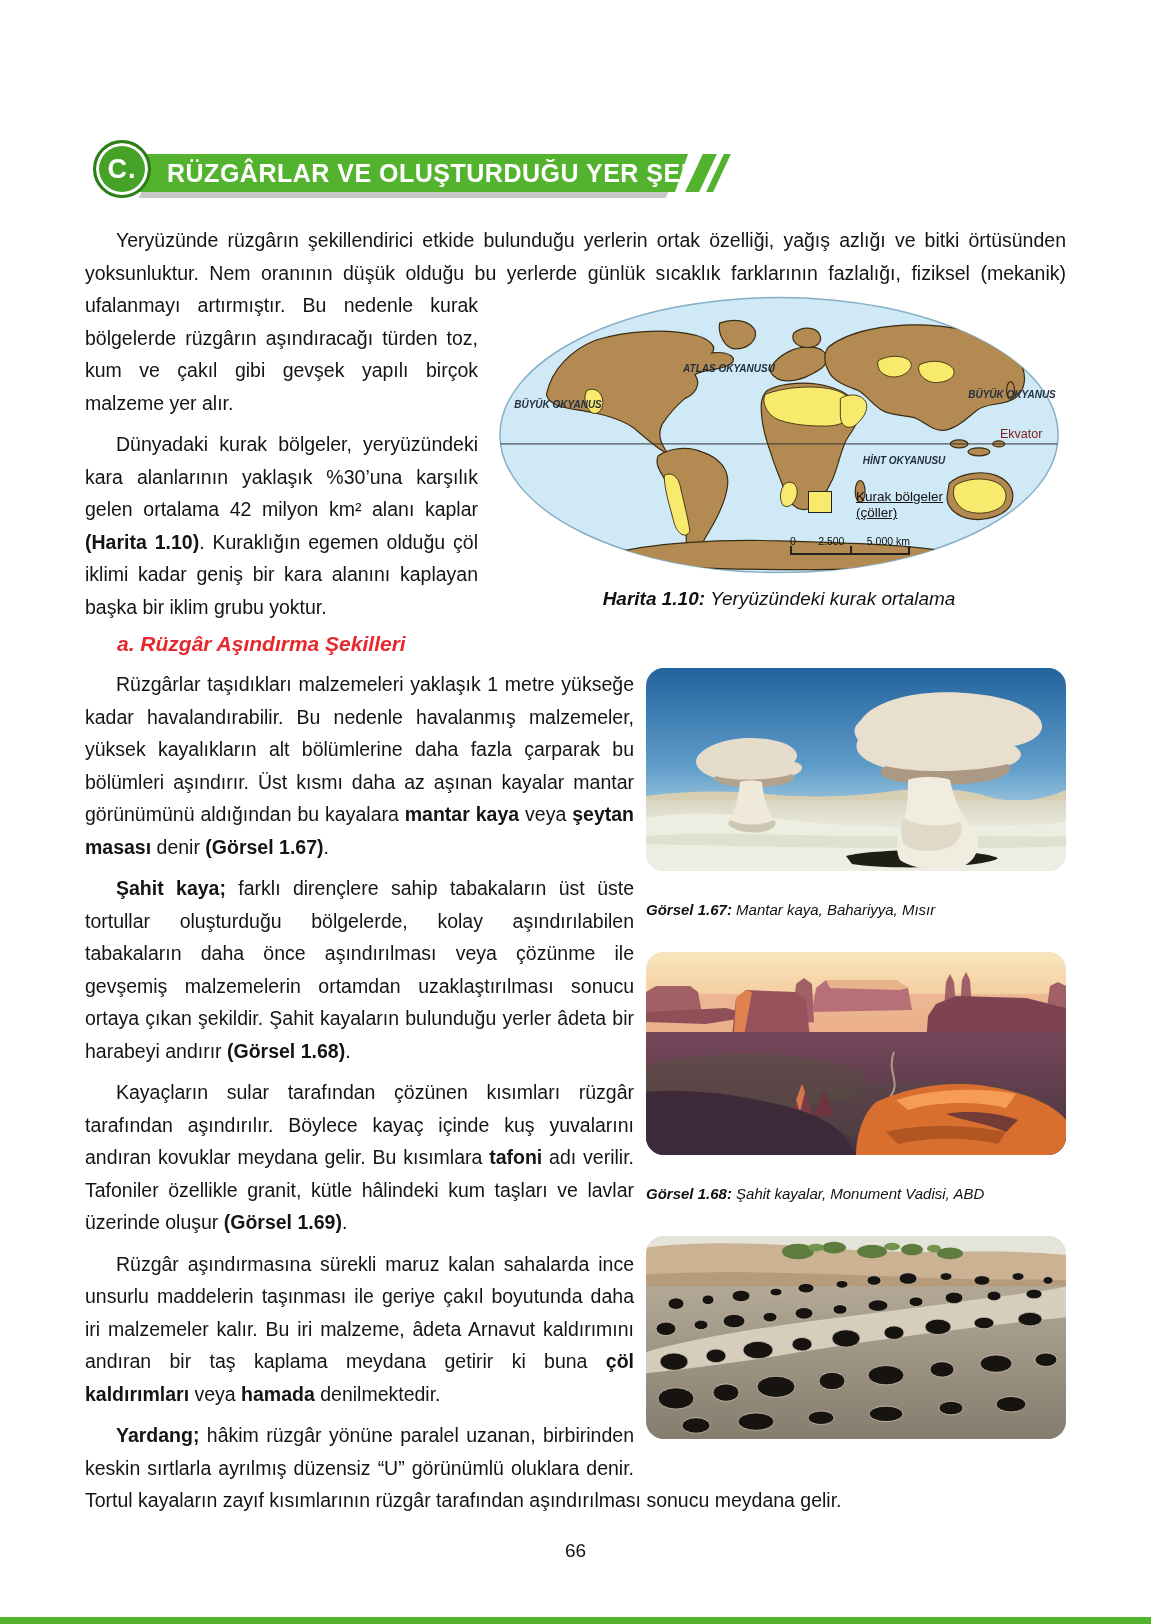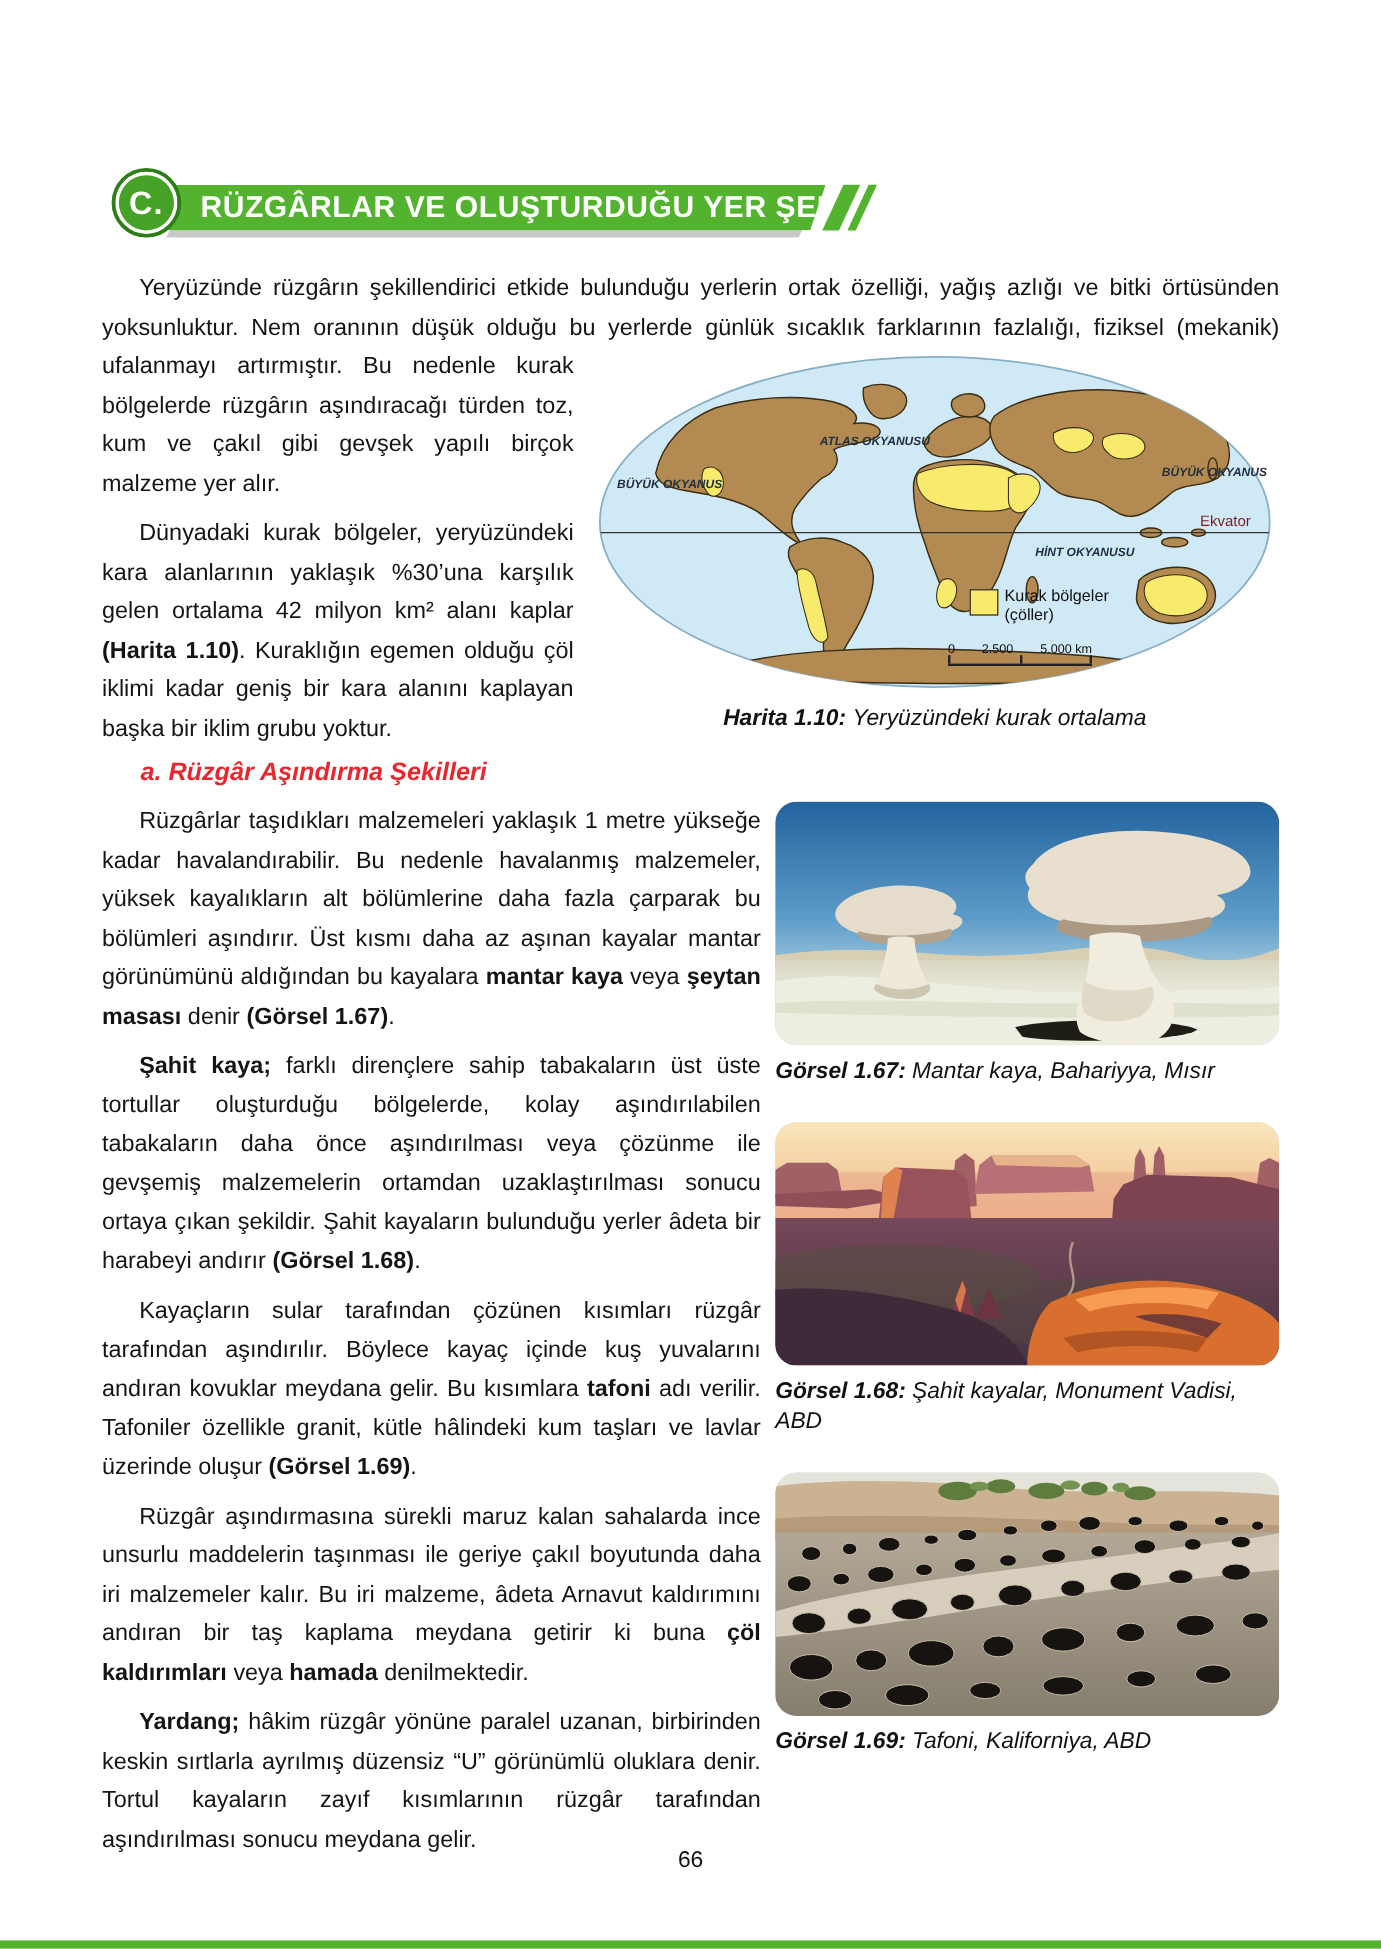--- a/index.html
+++ b/index.html
@@ -29,36 +29,36 @@
   .b { font-weight:bold; }
   .sub-heading { color:#e8272d; font-size:21px; font-weight:bold; margin:4px 0 12px 0; padding-left:32px;font-style:italic; }
 
   
   .map-fig { float:right; width:588px; padding:71px 0 0 14px; shape-outside:inset(71px 0 0 0); }
   .map-canvas { position:relative; width:574px; height:281px; }
   .map-canvas svg { display:block; width:574px; height:281px; }
   .map-label { position:absolute; font-weight:bold; font-style:italic; font-size:10px; line-height:16px;
                color:#23303f; text-align:center; }
   .equator-label { position:absolute; font-size:12.5px; color:#7f1d1d; }
-  .map-legend { position:absolute; left:316px; top:194px; display:flex; gap:5px; align-items:flex-start; }
+  .map-legend { position:absolute; left:316px; top:194px; display:flex; gap:24px; align-items:flex-start;text-decoration:underline; }
   .legend-swatch { width:24px; height:22px; background:#f8ea6d; border:1.5px solid #222; flex:none; margin-top:2px; }
   .legend-label { font-size:13.5px; line-height:16px; width:110px; color:#101010; }
   .map-scale { position:absolute; left:298px; top:240px; width:120px; }
   .scale-labels { display:flex; justify-content:space-between; font-size:10.5px; color:#101010; margin-bottom:1px; }
   .scale-bar { position:relative; height:7px; border-bottom:2px solid #222; }
   .scale-bar i { position:absolute; bottom:0; width:2px; height:7px; background:#222; }
   .map-caption { width:574px; text-align:center; font-style:italic; font-size:19px; margin-top:12px; color:#111; }
   .map-caption .b { font-weight:bold; }
 
   
   .figs { float:right; clear:right; width:432px; padding-left:12px; }
   .figs figure { margin:0 0 30px 0; }
   .photo { width:420px; height:203px; border-radius:18px; overflow:hidden; position:relative; background:#ddd; }
   .photo svg { display:block; width:420px; height:203px; }
-  .fig-cap { font-style:italic; font-size:19px; line-height:25px; color:#111; margin-top:9px; }
+  .fig-cap { font-style:italic; font-size:15px; line-height:25px; color:#111; margin-top:26px; }
   .fig-cap .b { font-weight:bold; }
 
   .clear { clear:both; }
 
   
   .pageno { position:absolute; left:0; right:0; bottom:62px; text-align:center; font-weight:normal; font-size:19px; color:#111; }
   .bottom-bar { position:absolute; left:0; right:0; bottom:0; height:7px; background:#54b32e; }
 </style>
 </head>
 <body>
@@ -313,21 +313,20 @@
               <ellipse cx="400" cy="128" rx="11" ry="7"></ellipse>
             <ellipse cx="50" cy="196" rx="14" ry="8"></ellipse>
               <ellipse cx="110" cy="192" rx="18" ry="9"></ellipse>
               <ellipse cx="175" cy="188" rx="13" ry="7"></ellipse>
               <ellipse cx="240" cy="184" rx="17" ry="8"></ellipse>
               <ellipse cx="305" cy="178" rx="12" ry="7"></ellipse>
               <ellipse cx="365" cy="174" rx="15" ry="8"></ellipse>
           </g>
         </svg>
       </div>
-      <figcaption class="fig-cap"><span class="b">Görsel 1.69: </span><span>Tafoni, Kaliforniya, ABD</span></figcaption>
     </figure>
   </aside>
 
   <p class="body"><span>Rüzgârlar taşıdıkları malzemeleri yaklaşık 1 metre yükseğe kadar havalandırabilir. Bu nedenle havalanmış malzemeler, yüksek kayalıkların alt bölümlerine daha fazla çarparak bu bölümleri aşındırır. Üst kısmı daha az aşınan kayalar mantar görünümünü aldığından bu kayalara </span><span class="b">mantar kaya</span><span> veya </span><span class="b">şeytan masası</span><span> denir </span><span class="b">(Görsel 1.67)</span><span>.</span></p>
   <p class="body"><span class="b">Şahit kaya;</span><span> farklı dirençlere sahip tabakaların üst üste tortullar oluşturduğu bölgelerde, kolay aşındırılabilen tabakaların daha önce aşındırılması veya çözünme ile gevşemiş malzemelerin ortamdan uzaklaştırılması sonucu ortaya çıkan şekildir. Şahit kayaların bulunduğu yerler âdeta bir harabeyi andırır </span><span class="b">(Görsel 1.68)</span><span>.</span></p>
   <p class="body"><span>Kayaçların sular tarafından çözünen kısımları rüzgâr tarafından aşındırılır. Böylece kayaç içinde kuş yuvalarını andıran kovuklar meydana gelir. Bu kısımlara </span><span class="b">tafoni</span><span> adı verilir. Tafoniler özellikle granit, kütle hâlindeki kum taşları ve lavlar üzerinde oluşur </span><span class="b">(Görsel 1.69)</span><span>.</span></p>
   <p class="body"><span>Rüzgâr aşındırmasına sürekli maruz kalan sahalarda ince unsurlu maddelerin taşınması ile geriye çakıl boyutunda daha iri malzemeler kalır. Bu iri malzeme, âdeta Arnavut kaldırımını andıran bir taş kaplama meydana getirir ki buna </span><span class="b">çöl kaldırımları</span><span> veya </span><span class="b">hamada</span><span> denilmektedir.</span></p>
   <p class="body"><span class="b">Yardang;</span><span> hâkim rüzgâr yönüne paralel uzanan, birbirinden keskin sırtlarla ayrılmış düzensiz “U” görünümlü oluklara denir. Tortul kayaların zayıf kısımlarının rüzgâr tarafından aşındırılması sonucu meydana gelir.</span></p>
 
   <div class="clear"></div>

